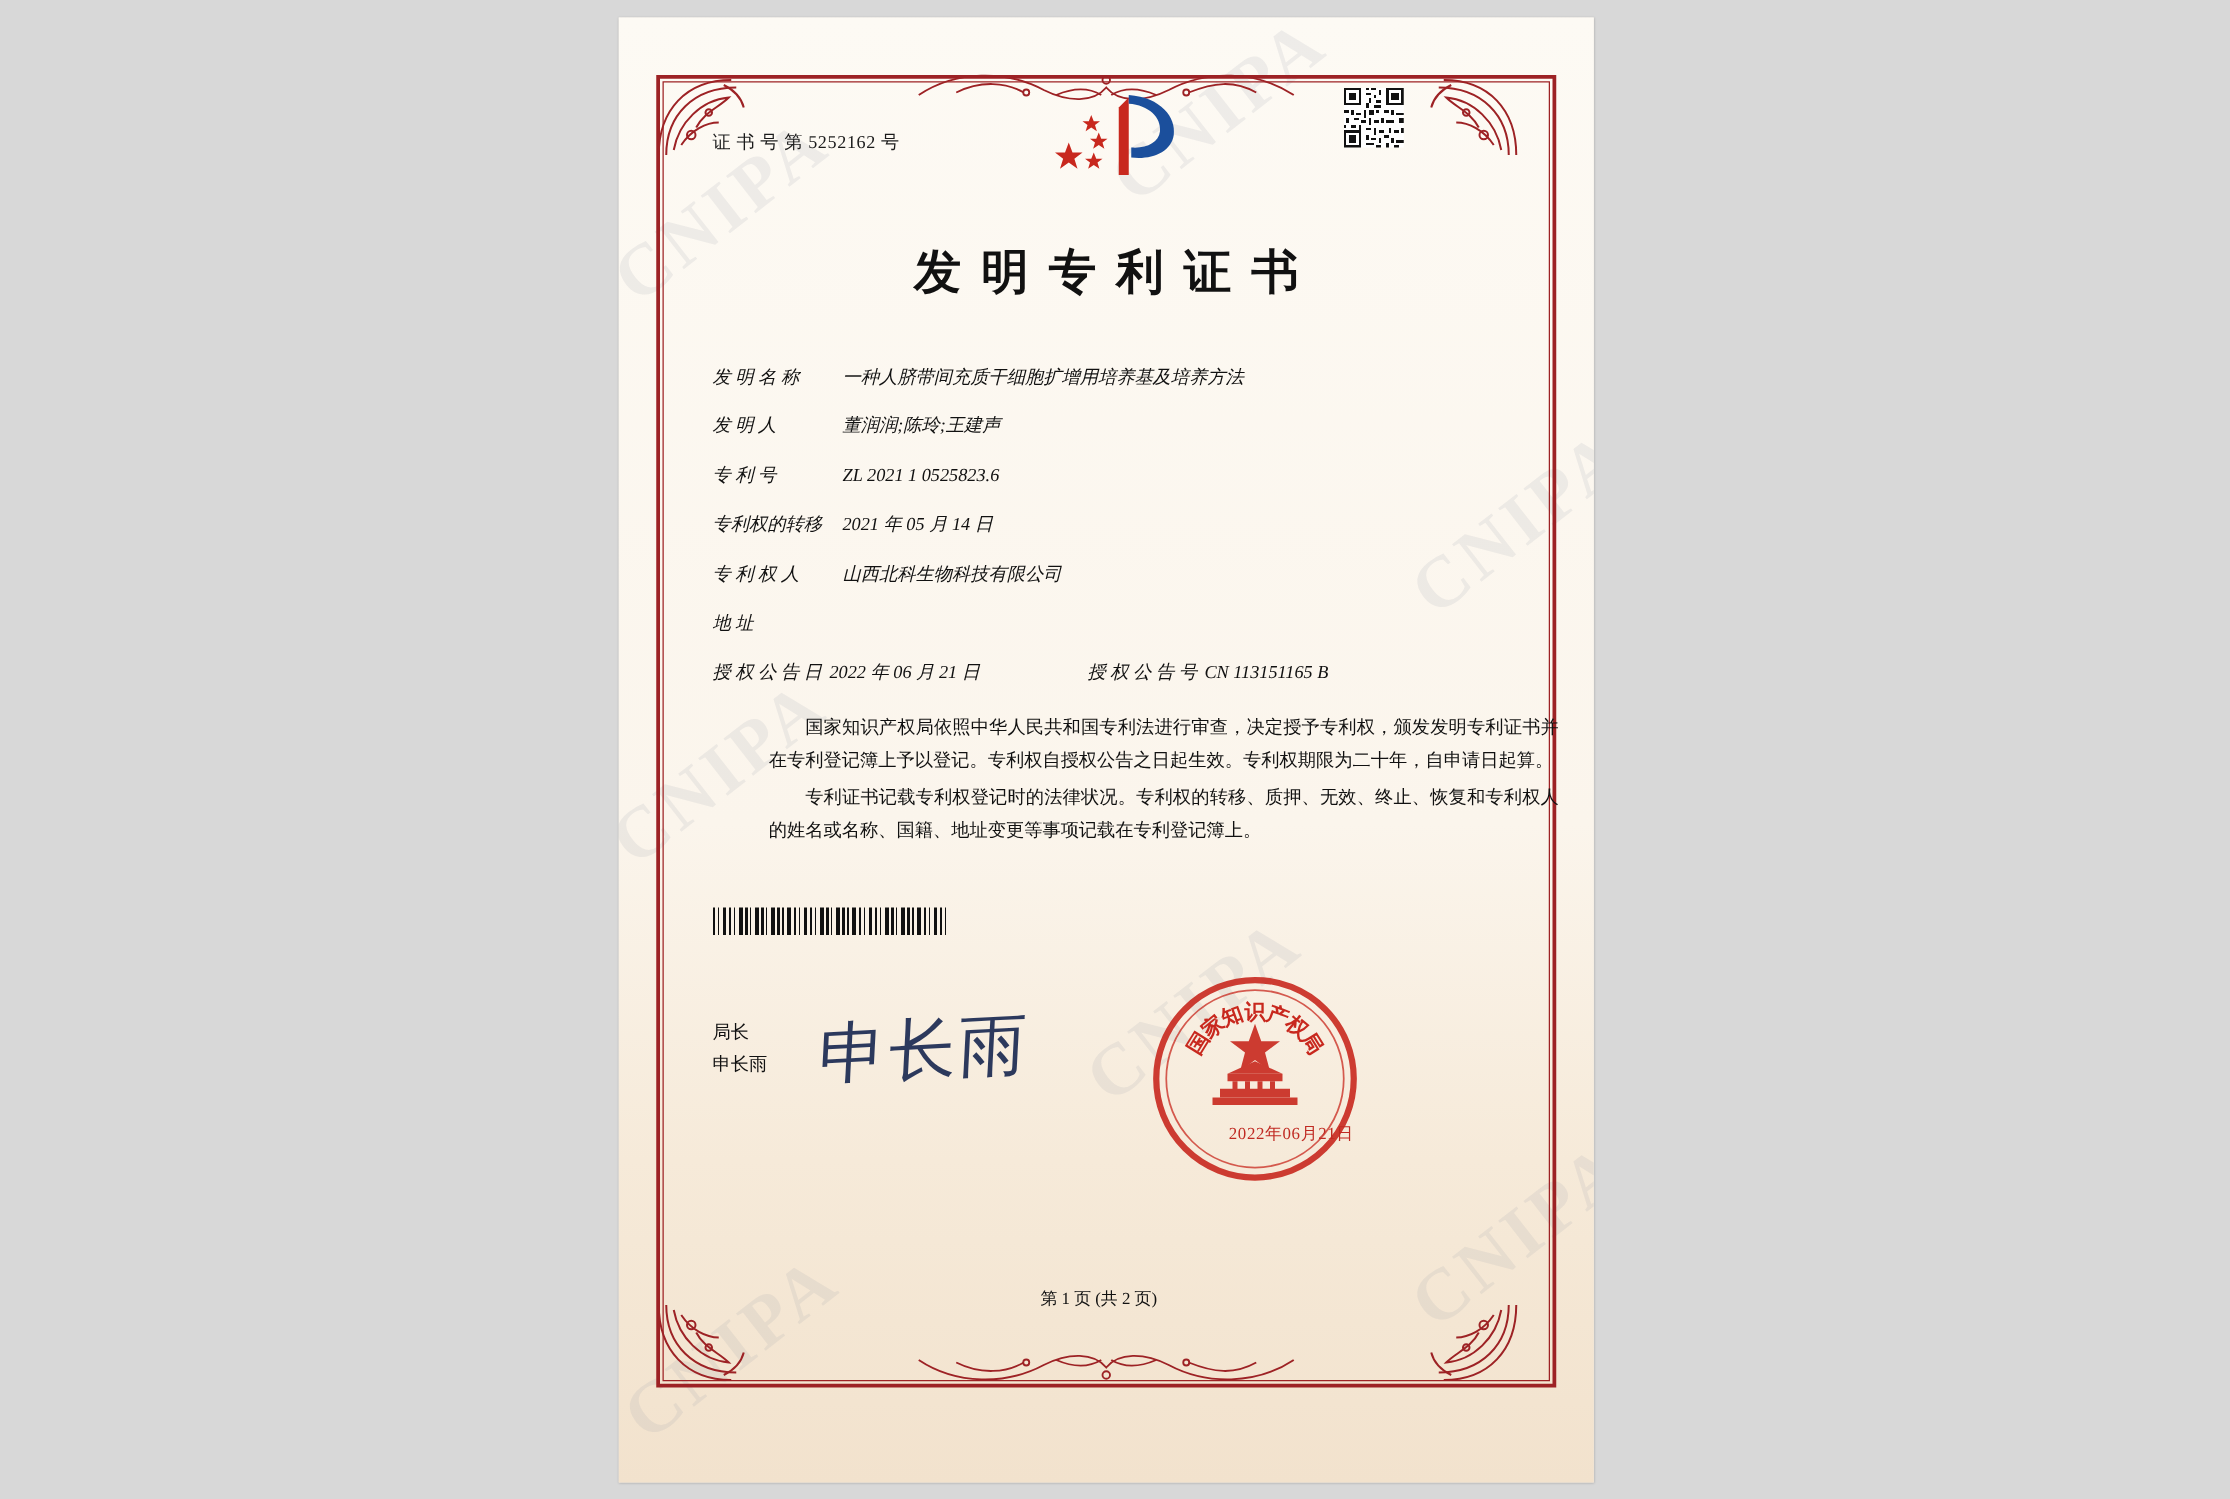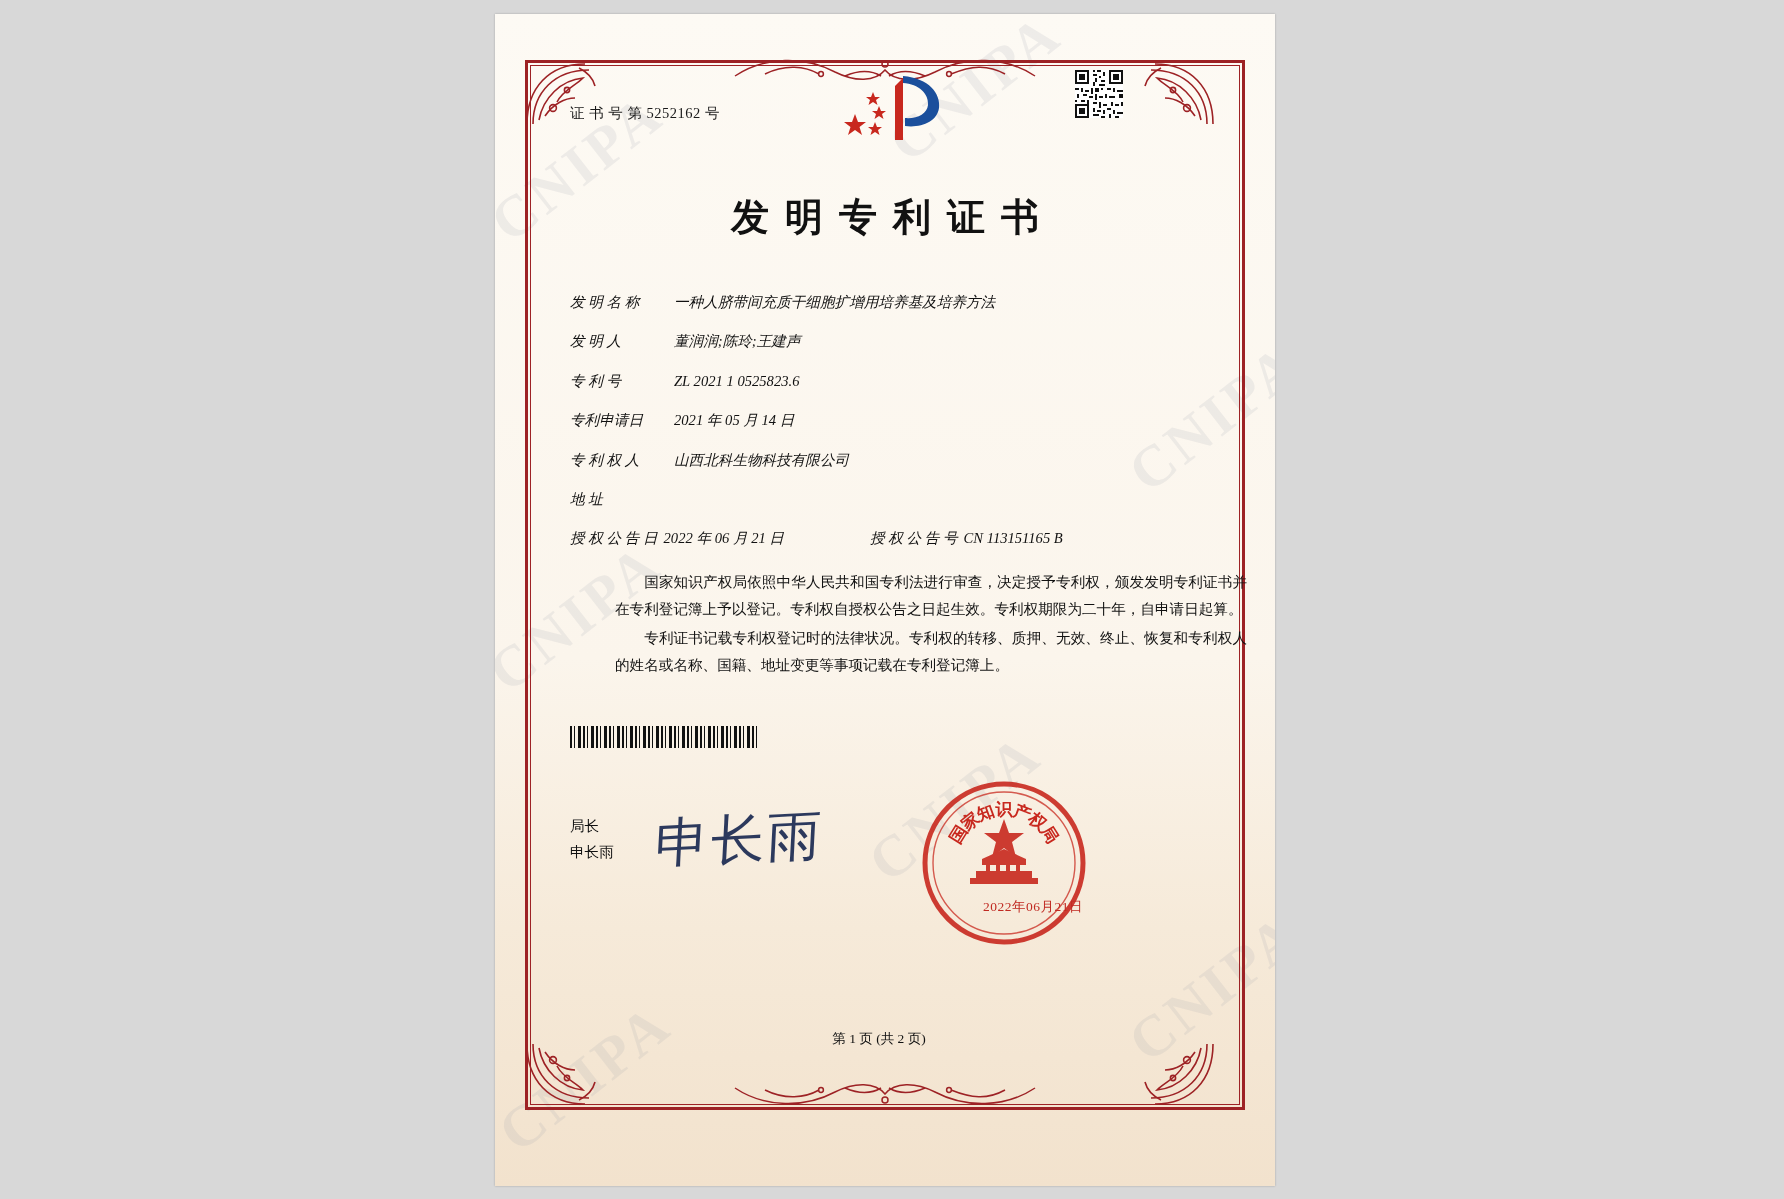--- a/index.html
+++ b/index.html
@@ -432,21 +432,21 @@
 
       <div class="row">
         <div class="lbl">
             <span>专 利 号</span>
           </div>
         <div class="val">ZL 2021 1 0525823.6</div>
       </div>
 
       <div class="row">
         <div class="lbl">
-            <span>专利申请日</span>
+            <span>专利权的转移</span>
           </div>
         <div class="val">2021 年 05 月 14 日</div>
       </div>
 
       <div class="row">
         <div class="lbl">
             <span>专 利 权 人</span>
           </div>
         <div class="val">山西北科生物科技有限公司</div>
       </div>

